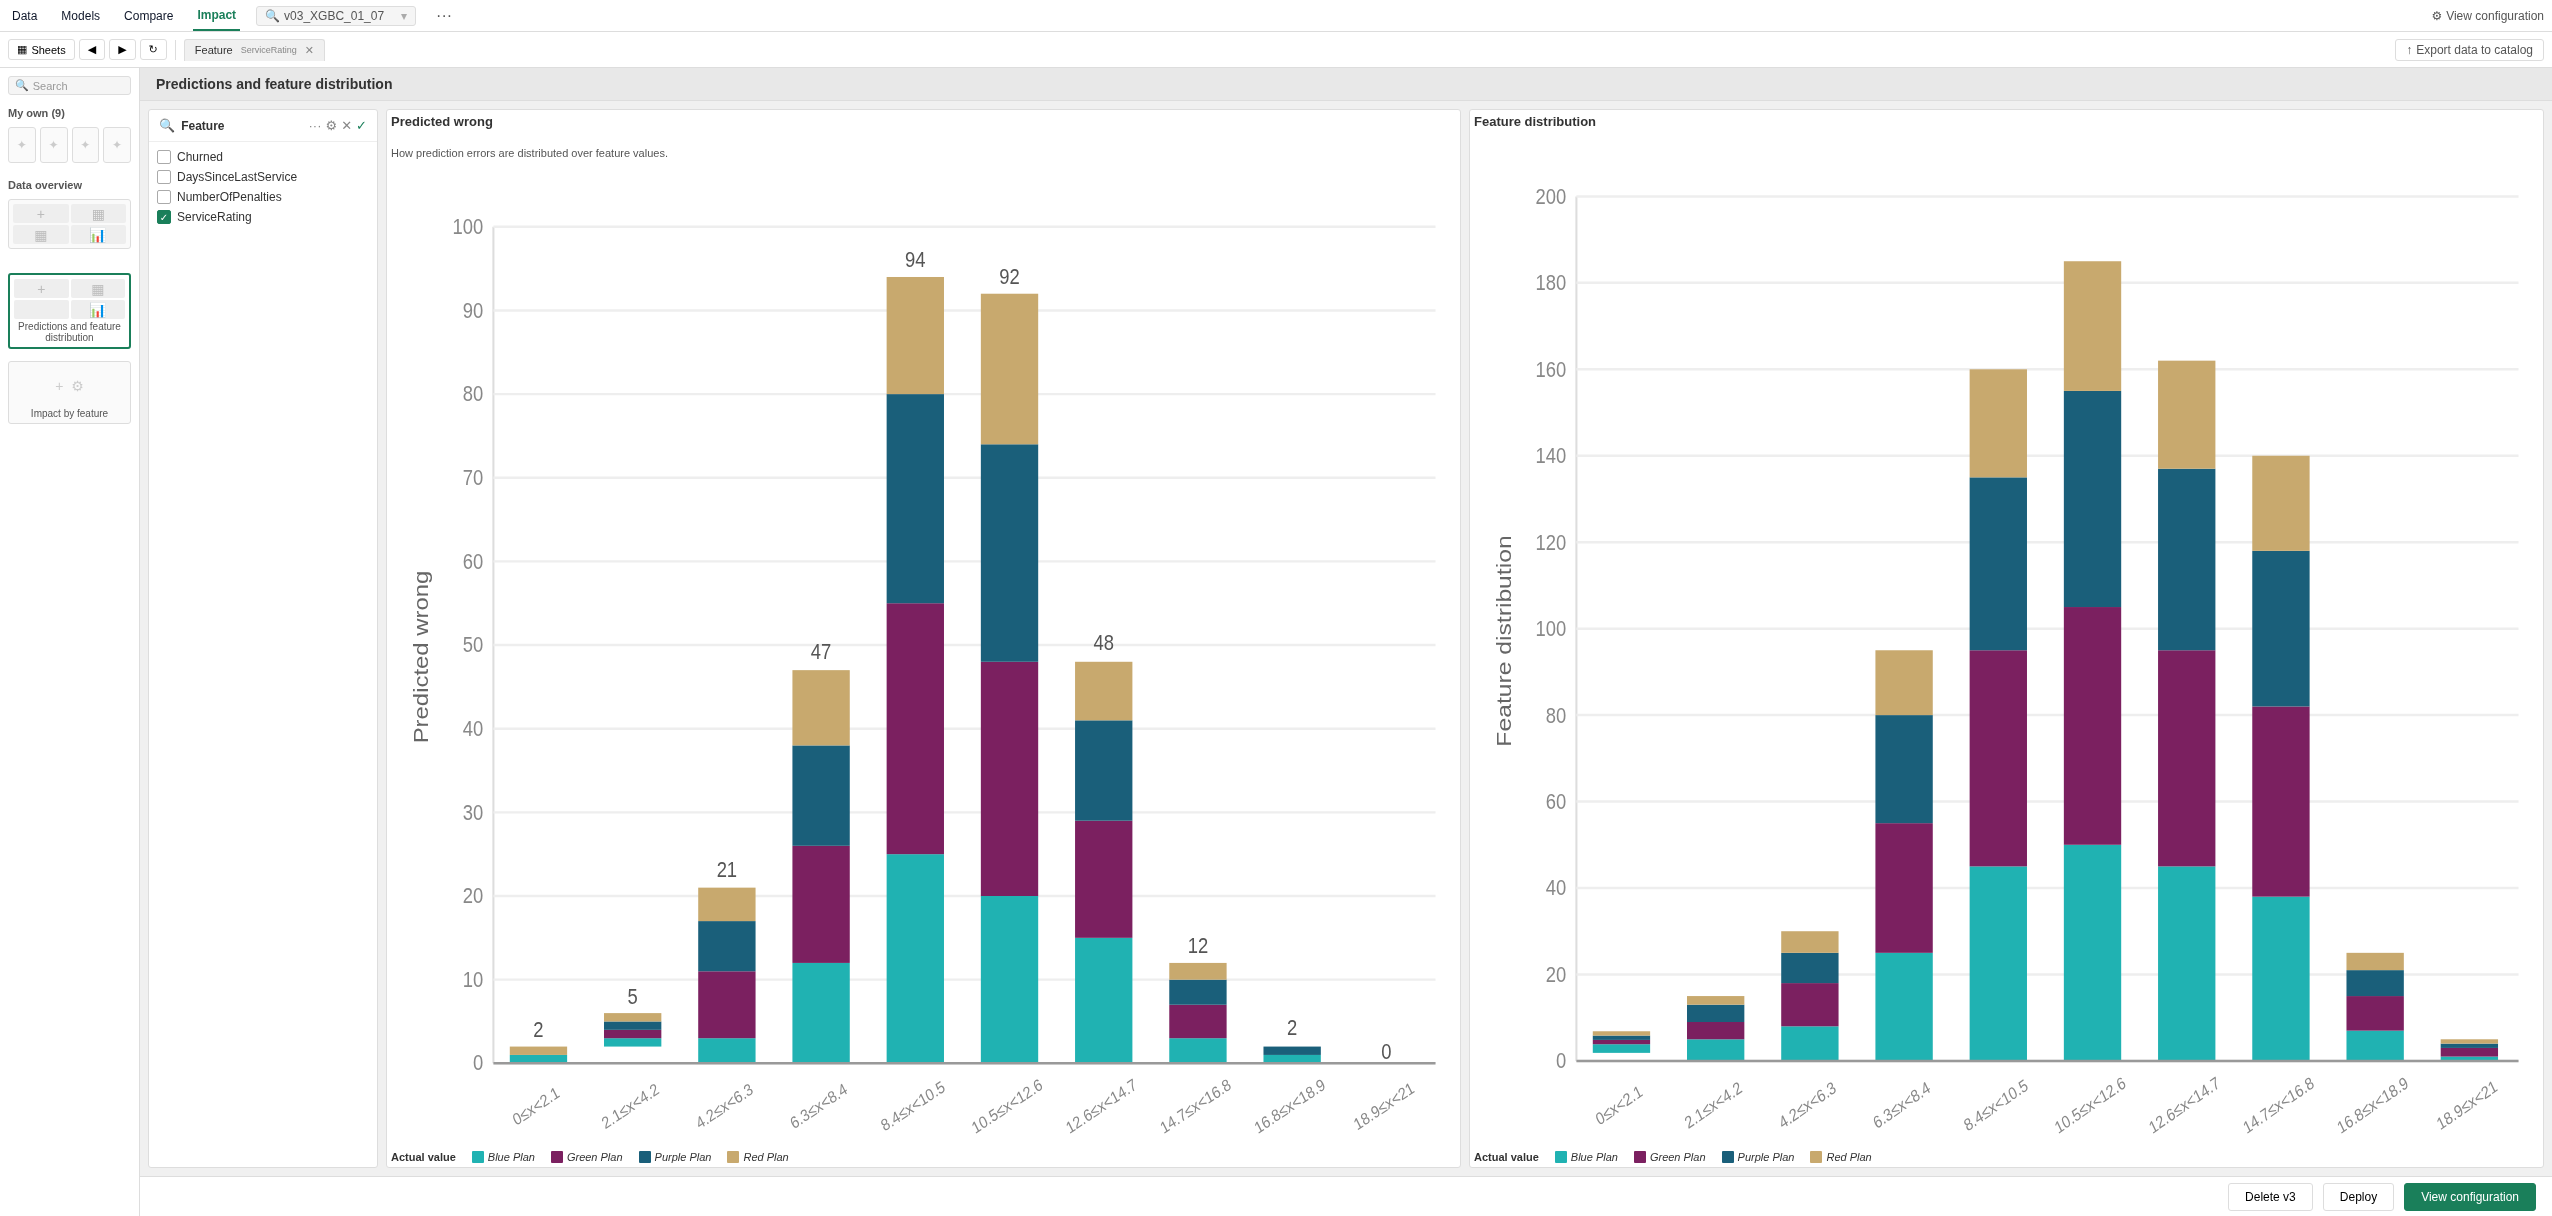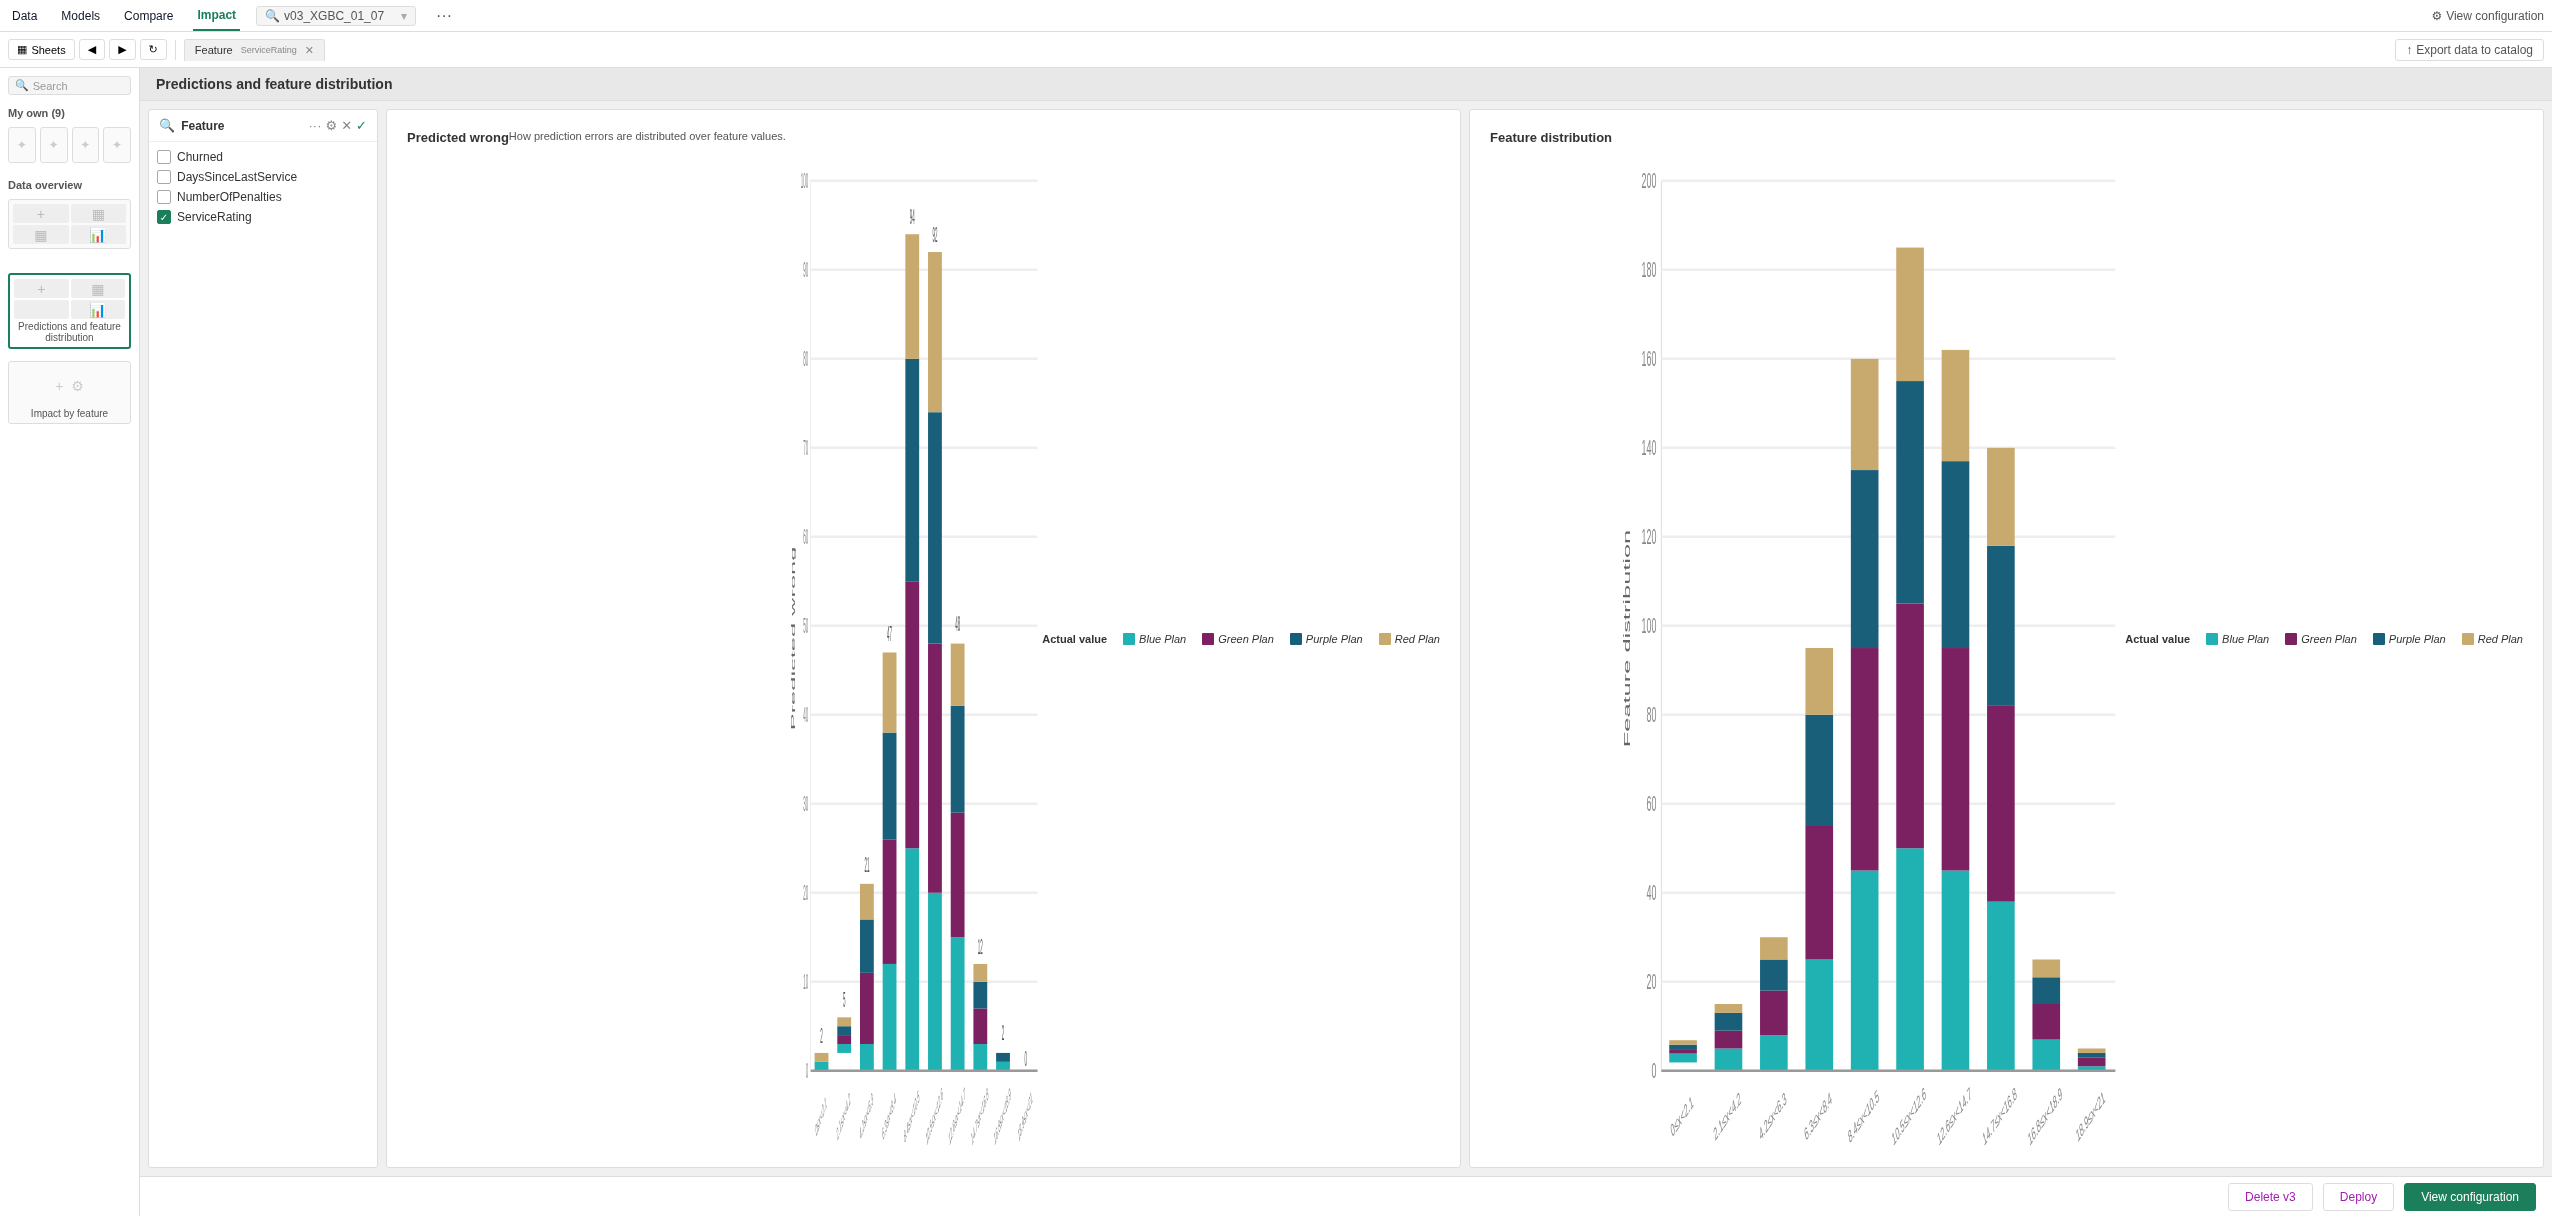--- a/index.html
+++ b/index.html
@@ -46,36 +46,36 @@
     .feature-panel { width: 230px; background: #fff; border: 1px solid #ddd; border-radius: 3px; display: flex; flex-direction: column; flex-shrink: 0; }
     .feature-panel-header { display: flex; align-items: center; padding: 8px 10px; border-bottom: 1px solid #eee; gap: 6px; }
     .feature-panel-title { font-size: 12px; font-weight: 600; flex: 1; }
     .feature-panel-icons { display: flex; gap: 4px; color: #888; font-size: 13px; cursor: pointer; }
     .feature-list { padding: 8px; display: flex; flex-direction: column; gap: 6px; }
     .feature-item { display: flex; align-items: center; gap: 6px; font-size: 12px; color: #333; cursor: pointer; }
     .feature-checkbox { width: 14px; height: 14px; border: 1px solid #aaa; border-radius: 2px; display: flex; align-items: center; justify-content: center; background: #fff; flex-shrink: 0; }
     .feature-checkbox.checked { background: #1a7f5a; border-color: #1a7f5a; color: #fff; font-size: 10px; }
 
     
-    .chart-panel { flex: 1; background: #fff; border: 1px solid #ddd; border-radius: 3px; display: flex; padding: 20px; min-width: 0; }
+    .chart-panel { flex: 1; background: #fff; border: 1px solid #ddd; border-radius: 3px; display: flex; flex-direction: column; padding: 4px; min-width: 0; gap: 16px; }
     .chart-panel-title { font-size: 13px; font-weight: 700; color: #333; margin-bottom: 2px; }
     .chart-panel-subtitle { font-size: 11px; color: #555; margin-bottom: 4px; }
 
     .chart-container { flex: 1; position: relative; min-height: 0; }
     svg.chart { width: 100%; height: 100%; }
 
     .legend { display: flex; align-items: center; gap: 16px; font-size: 11px; flex-wrap: wrap; }
     .legend-item { display: flex; align-items: center; gap: 4px; font-style: italic; }
     .legend-color { width: 12px; height: 12px; border-radius: 1px; flex-shrink: 0; }
 
     
     .bottom-bar { background: #fff; border-top: 1px solid #ddd; height: 40px; display: flex; align-items: center; justify-content: flex-end; padding: 0 16px; gap: 10px; }
     .bottom-btn { padding: 6px 16px; border-radius: 3px; font-size: 12px; cursor: pointer; border: 1px solid #ddd; background: #fff; }
     .bottom-btn.primary { background: #1a7f5a; color: #fff; border-color: #1a7f5a; }
-    .bottom-btn.secondary { color: #a21caf; }
+    .bottom-btn.secondary { color: #000000; }
   </style>
 </head>
 <body>
 
 <div class="top-nav">
   <span class="top-nav-item">Data</span>
   <span class="top-nav-item">Models</span>
   <span class="top-nav-item">Compare</span>
   <span class="top-nav-item active">Impact</span>
   <div class="top-nav-search">

